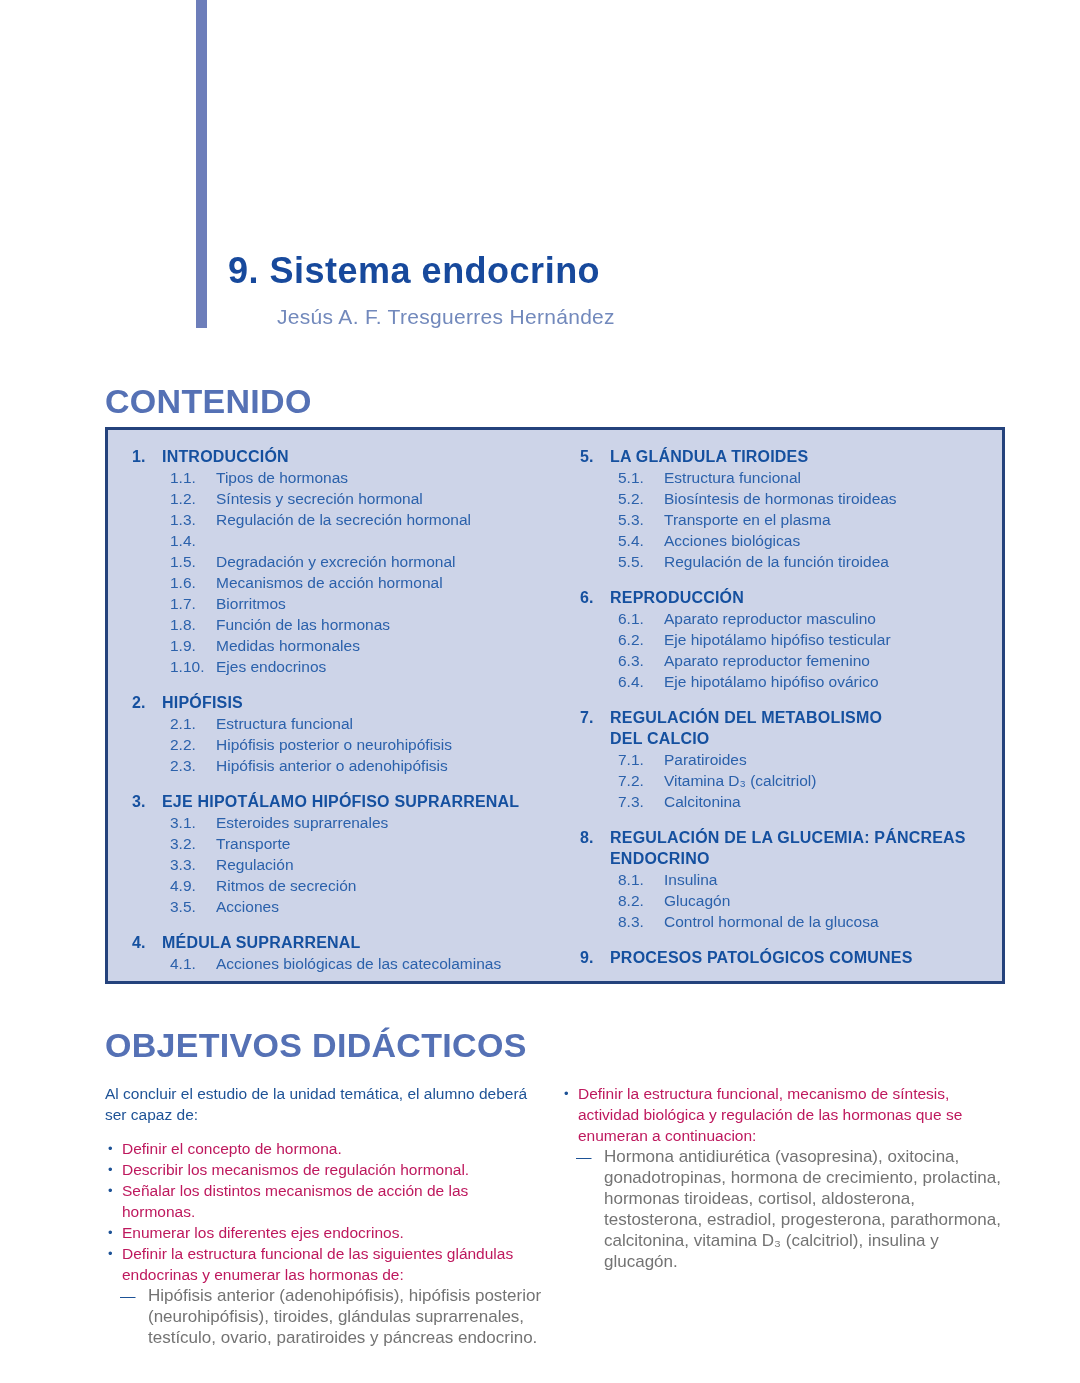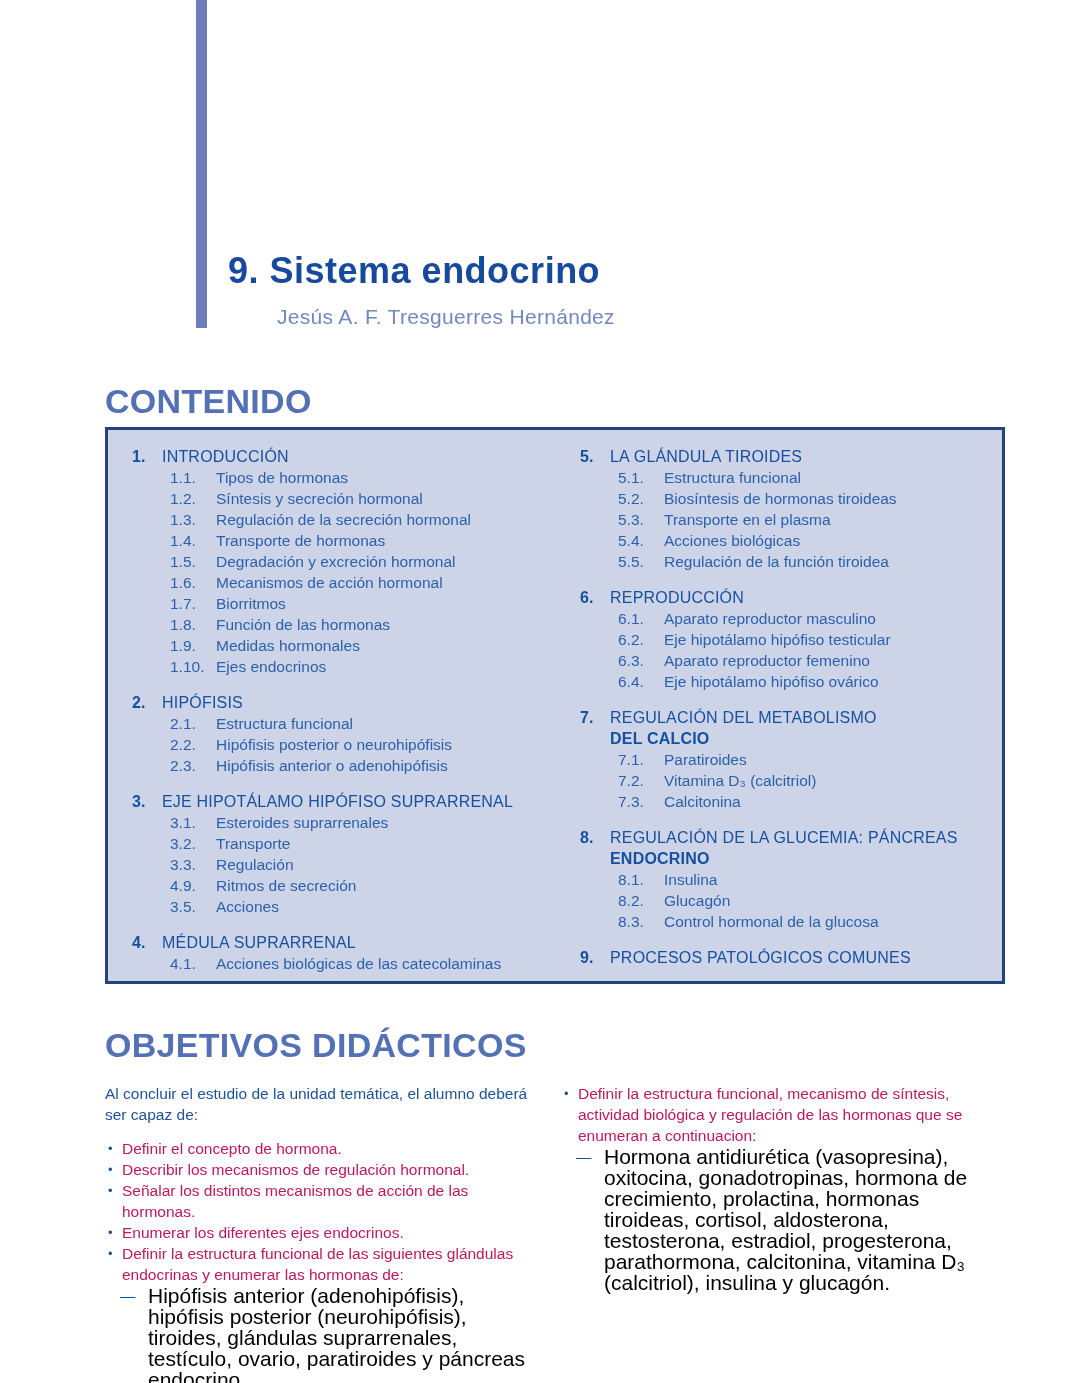--- a/index.html
+++ b/index.html
@@ -44,21 +44,21 @@
   }
   .toc-col{box-sizing:border-box;}
   .toc-col-left{width:436px;padding-right:8px;}
   .toc-col-right{width:420px;padding-left:12px;}
   .toc-section{margin-bottom:15px;}
   .toc-sec-head{display:flex;line-height:21px;}
   .toc-sec-num{
     width:30px;flex:none;font-weight:bold;font-size:16px;color:#15509f;
   }
   .toc-sec-title{
-    flex:1;font-weight:normal;font-size:16px;color:#15509f;letter-spacing:.2px;
+    flex:1;font-weight:bold;font-size:16px;color:#15509f;letter-spacing:.2px;
   }
   .toc-sec-title2{
     padding-left:30px;font-weight:bold;font-size:16px;color:#15509f;
     letter-spacing:.2px;line-height:21px;
   }
   .toc-item{display:flex;padding-left:30px;line-height:21px;}
   .toc-item-num{width:46px;flex:none;font-size:15.5px;color:#2b61ab;margin-left:8px;}
   .toc-item-label{flex:1;font-size:15.5px;color:#2b61ab;}
 
   
@@ -67,21 +67,21 @@
   .obj-col-left{width:440px;}
   .obj-col-right{width:447px;}
   .obj-intro{
     font-size:15.5px;color:#1d5296;line-height:21px;margin:0 0 13px 0;
   }
   .b-item{display:flex;line-height:21px;padding-left:3px;}
   .b-marker{width:14px;flex:none;font-size:13px;color:#1d5296;}
   .b-text{flex:1;font-size:15.5px;color:#be185d;}
   .dash-item{display:flex;line-height:21px;padding-left:15px;}
   .dash-marker{width:28px;flex:none;font-size:15.5px;color:#1d5296;}
-  .dash-text{flex:1;font-size:21px;color:#000000;}
+  .dash-text{flex:1;font-size:17px;color:#737373;}
 </style>
 </head>
 <body>
 
 <div class="page">
 
   <div class="accent-bar"></div>
 
   <h1 class="chapter-title">9. Sistema endocrino</h1>
   <div class="chapter-author">Jesús A. F. Tresguerres Hernández</div>
@@ -104,21 +104,20 @@
         <div class="toc-item">
             <span class="toc-item-num">1.2.</span>
             <span class="toc-item-label">Síntesis y secreción hormonal</span>
           </div>
         <div class="toc-item">
             <span class="toc-item-num">1.3.</span>
             <span class="toc-item-label">Regulación de la secreción hormonal</span>
           </div>
         <div class="toc-item">
             <span class="toc-item-num">1.4.</span>
-            <span class="toc-item-label">Transporte de hormonas</span>
           </div>
         <div class="toc-item">
             <span class="toc-item-num">1.5.</span>
             <span class="toc-item-label">Degradación y excreción hormonal</span>
           </div>
         <div class="toc-item">
             <span class="toc-item-num">1.6.</span>
             <span class="toc-item-label">Mecanismos de acción hormonal</span>
           </div>
         <div class="toc-item">

